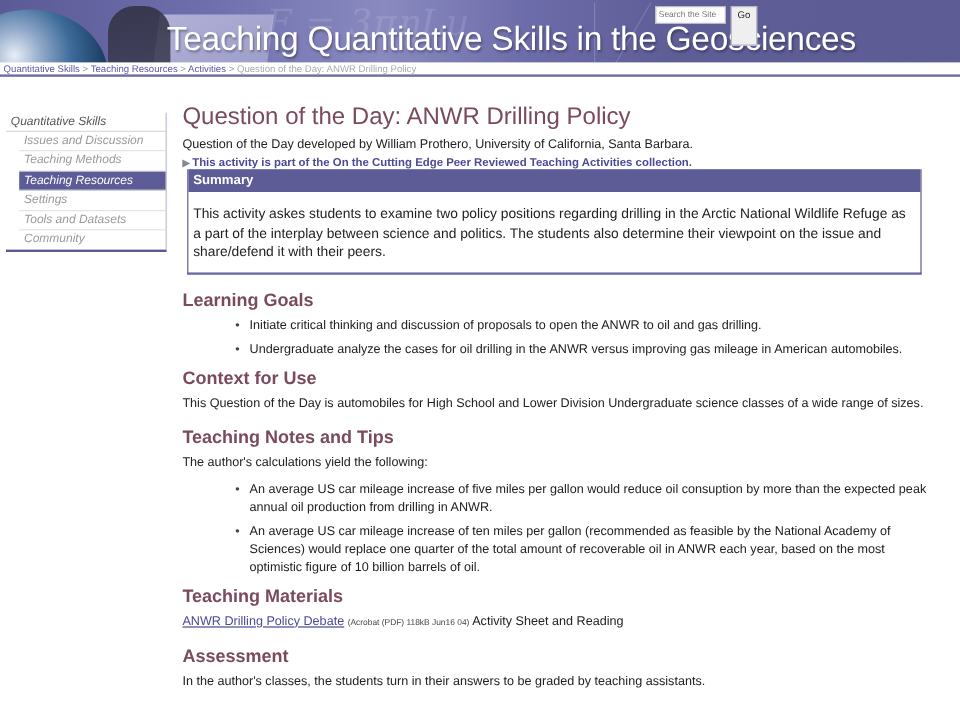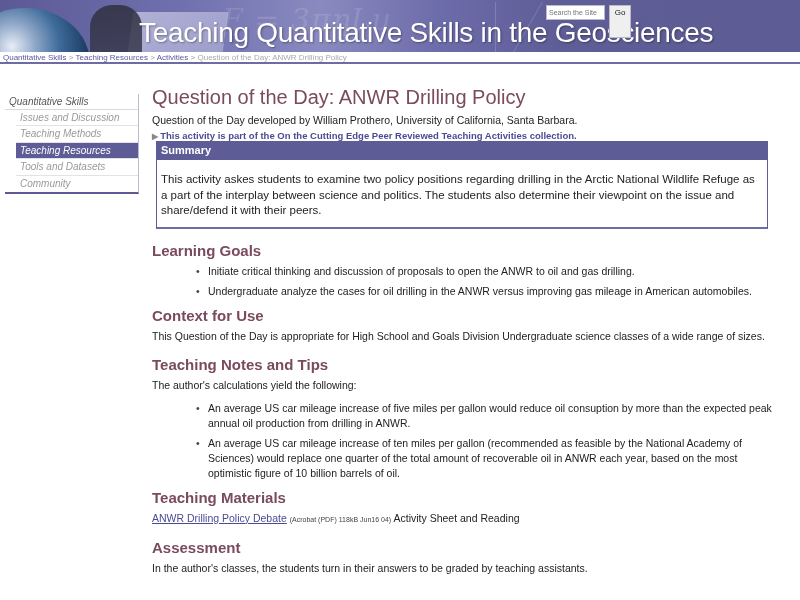--- a/index.html
+++ b/index.html
@@ -135,20 +135,21 @@
   <a class="crumb-link">Activities</a>
   <span class="sep">&gt;</span>
   <span class="crumb-current">Question of the Day: ANWR Drilling Policy</span>
 </div>
 
 <div class="sidenav">
   <div class="nav-top">Quantitative Skills</div>
   <div class="nav-item">Issues and Discussion</div>
   <div class="nav-item">Teaching Methods</div>
   <div class="nav-item active">Teaching Resources</div>
+  <div class="nav-item">Settings</div>
   <div class="nav-item">Tools and Datasets</div>
   <div class="nav-item">Community</div>
 </div>
 
 <div class="main">
   <h1 class="page-title">Question of the Day: ANWR Drilling Policy</h1>
   <div class="byline">Question of the Day developed by William Prothero, University of California, Santa Barbara.</div>
   <div class="collection">
     <span class="arrow">▶</span><span>This activity is part of the On the Cutting Edge Peer Reviewed Teaching Activities collection.</span>
   </div>
@@ -158,21 +159,21 @@
     <div class="summary-body">This activity askes students to examine two policy positions regarding drilling in the Arctic National Wildlife Refuge as a part of the interplay between science and politics. The students also determine their viewpoint on the issue and share/defend it with their peers.</div>
   </div>
 
   <div class="section-h">Learning Goals</div>
   <ul class="bullets">
     <li>Initiate critical thinking and discussion of proposals to open the ANWR to oil and gas drilling.</li>
     <li>Undergraduate analyze the cases for oil drilling in the ANWR versus improving gas mileage in American automobiles.</li>
   </ul>
 
   <div class="section-h" style="margin-top:8px">Context for Use</div>
-  <div class="para">This Question of the Day is appropriate for High School and Goals Division Undergraduate science classes of a wide range of sizes.</div>
+  <div class="para">This Question of the Day is automobiles for High School and Lower Division Undergraduate science classes of a wide range of sizes.</div>
 
   <div class="section-h">Teaching Notes and Tips</div>
   <div class="para">The author's calculations yield the following:</div>
   <ul class="bullets" style="margin-top:9px">
     <li>An average US car mileage increase of five miles per gallon would reduce oil consuption by more than the expected peak annual oil production from drilling in ANWR.</li>
     <li>An average US car mileage increase of ten miles per gallon (recommended as feasible by the National Academy of Sciences) would replace one quarter of the total amount of recoverable oil in ANWR each year, based on the most optimistic figure of 10 billion barrels of oil.</li>
   </ul>
 
   <div class="section-h" style="margin-top:8px">Teaching Materials</div>
   <div class="para">

